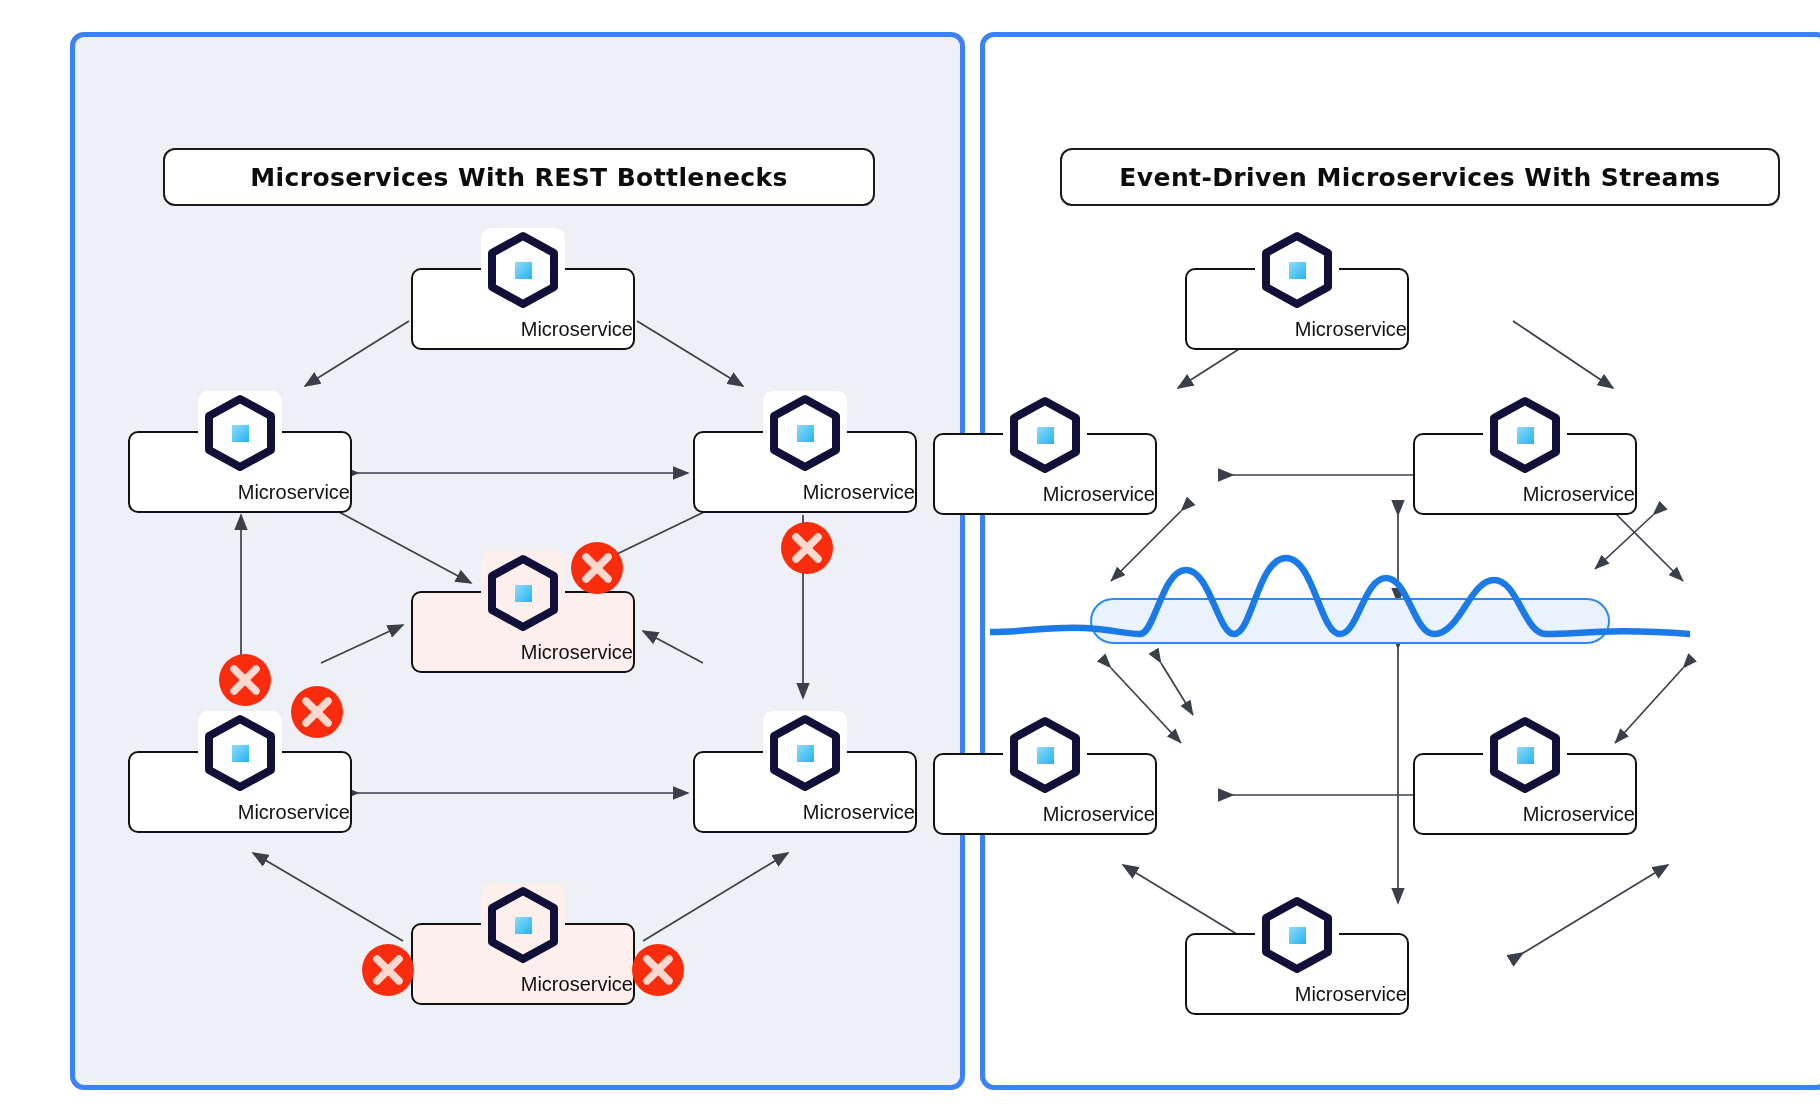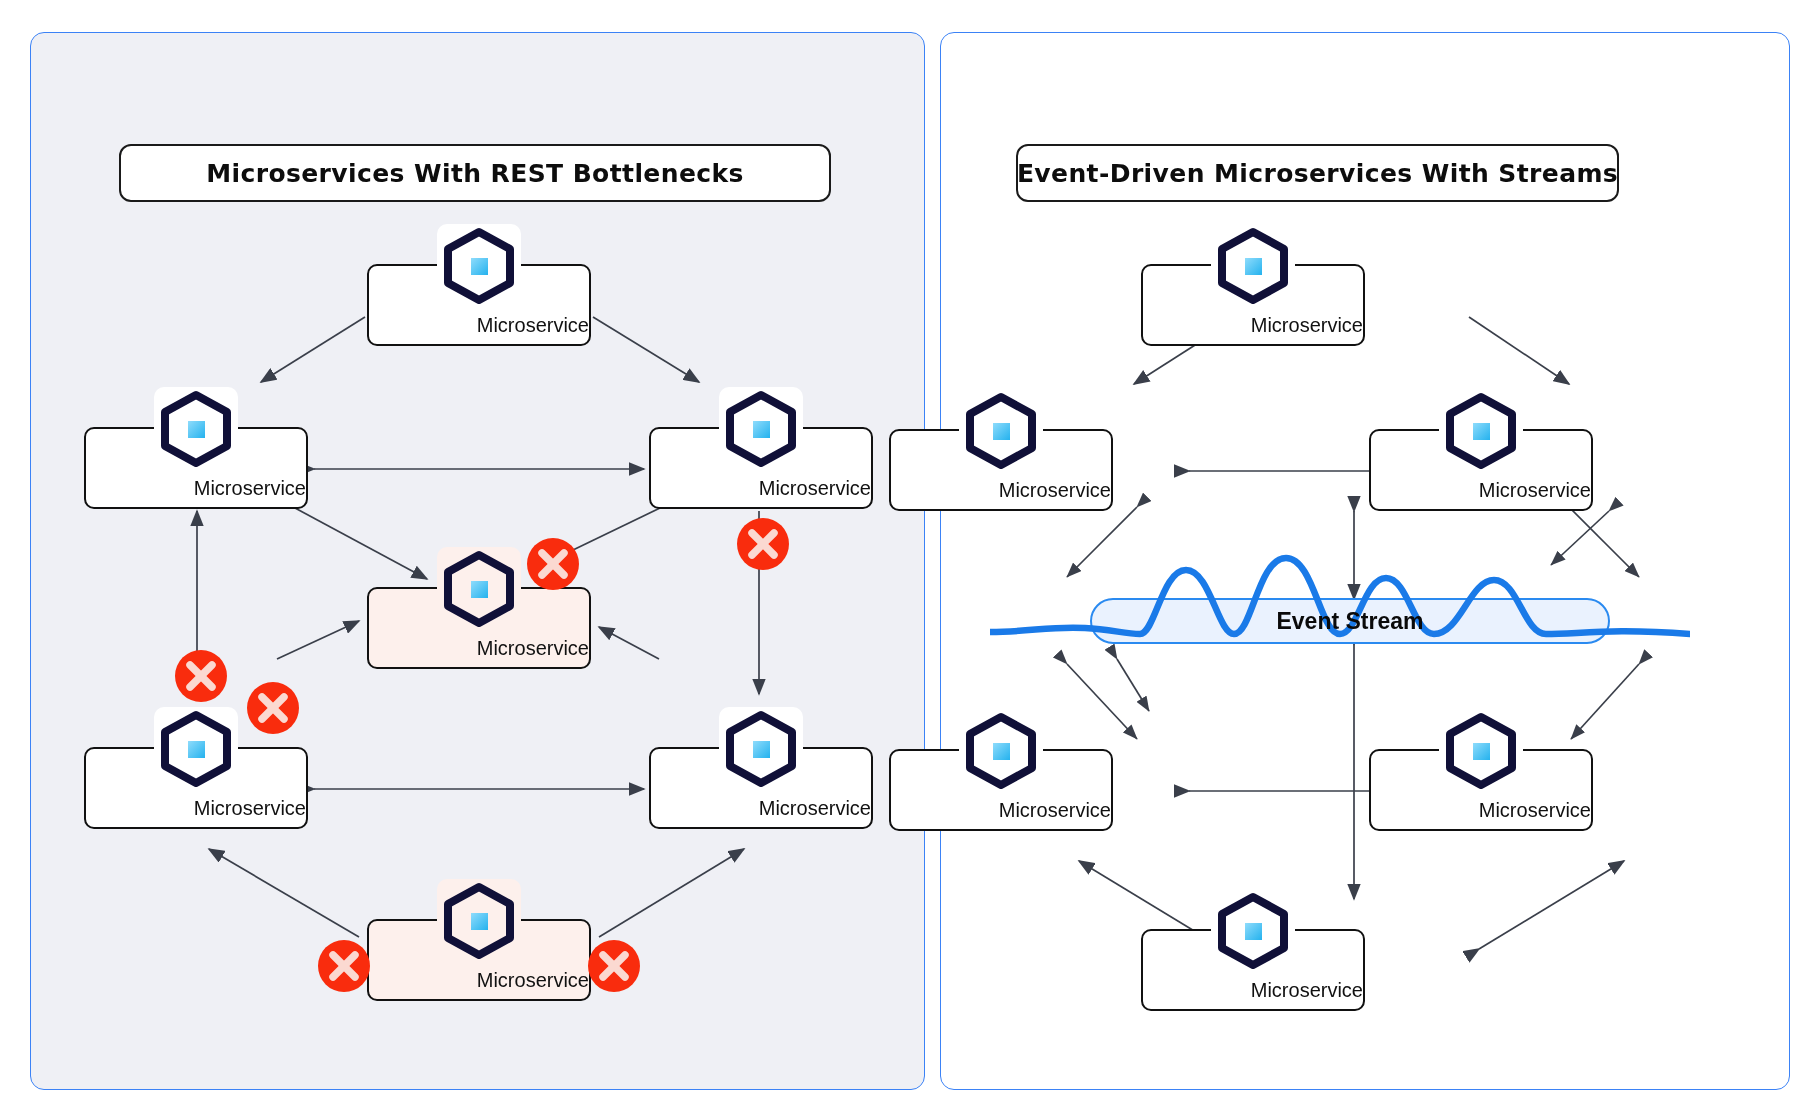--- a/index.html
+++ b/index.html
@@ -6,22 +6,23 @@
   html, body {
     width: 1820px; height: 1120px;
     background: #ffffff;
     font-family: "Liberation Sans", sans-serif;
     overflow: hidden;
   }
   #stage { position: relative; width: 1820px; height: 1120px; }
 
   .panel {
     position: absolute;
-    border: 1px solid #3b82f6;
+    border: 5px solid #3b82f6;
     border-radius: 14px;
+    margin-left: 40px;
   }
   #panel-left  { left: 30px;  top: 32px; width: 895px;  height: 1058px; background: #eff0f5; }
   #panel-right { left: 940px; top: 32px; width: 850px;  height: 1058px; background: #ffffff; }
 
   .panel-title {
     position: absolute;
     height: 58px;
     border: 2px solid #1a1a1a;
     border-radius: 12px;
     background: #ffffff;
@@ -342,21 +343,21 @@
         <path d="M1640,665 L1572,740" marker-end="url(#arS)" marker-start="url(#arS)"></path>
 
         <path d="M1190,792 L1518,792" marker-end="url(#ar)" marker-start="url(#ar)"></path>
 
         <path d="M1225,950 L1080,862" marker-end="url(#ar)" marker-start="url(#ar)"></path>
 
         <path d="M1480,950 L1625,862" marker-end="url(#ar)" marker-start="url(#ar)"></path>
       </g>
     </svg>
 
-    <div class="panel-title" id="title-right" style="left:75px; top:111px; width:603px;">Event-Driven Microservices With Streams</div>
+    <div class="panel-title" id="title-right" style="left:75px; top:111px; width:720px;">Event-Driven Microservices With Streams</div>
 
     <div class="node" style="left:200px; top:231px;">
       <div class="hexwrap">
         <svg width="78" height="78" viewBox="0 0 78 78">
           <defs>
               <linearGradient id="gR1" x1="0" y1="0" x2="1" y2="1">
             <stop offset="0%" stop-color="#8fdcfc"></stop>
                 <stop offset="100%" stop-color="#24b2ee"></stop>
               </linearGradient>
             </defs>
@@ -452,15 +453,14 @@
 
   <svg id="stream-wave" viewBox="0 0 700 120">
     <path d="M0,92 C40,92 60,86 95,88 C120,89 135,94 150,94
              C165,94 172,30 196,30 C220,30 228,94 244,94
              C262,94 268,18 296,18 C324,18 330,94 350,94
              C368,94 374,38 396,38 C418,38 424,94 444,94
              C470,94 480,40 504,40 C528,40 534,94 556,94
              C590,94 620,88 700,94" fill="none" stroke="#1a7ae8" stroke-width="6.5" stroke-linecap="round"></path>
   </svg>
 
-  <div id="stream-label">Event Stream</div>
 
 </div>
 
 </body></html>

